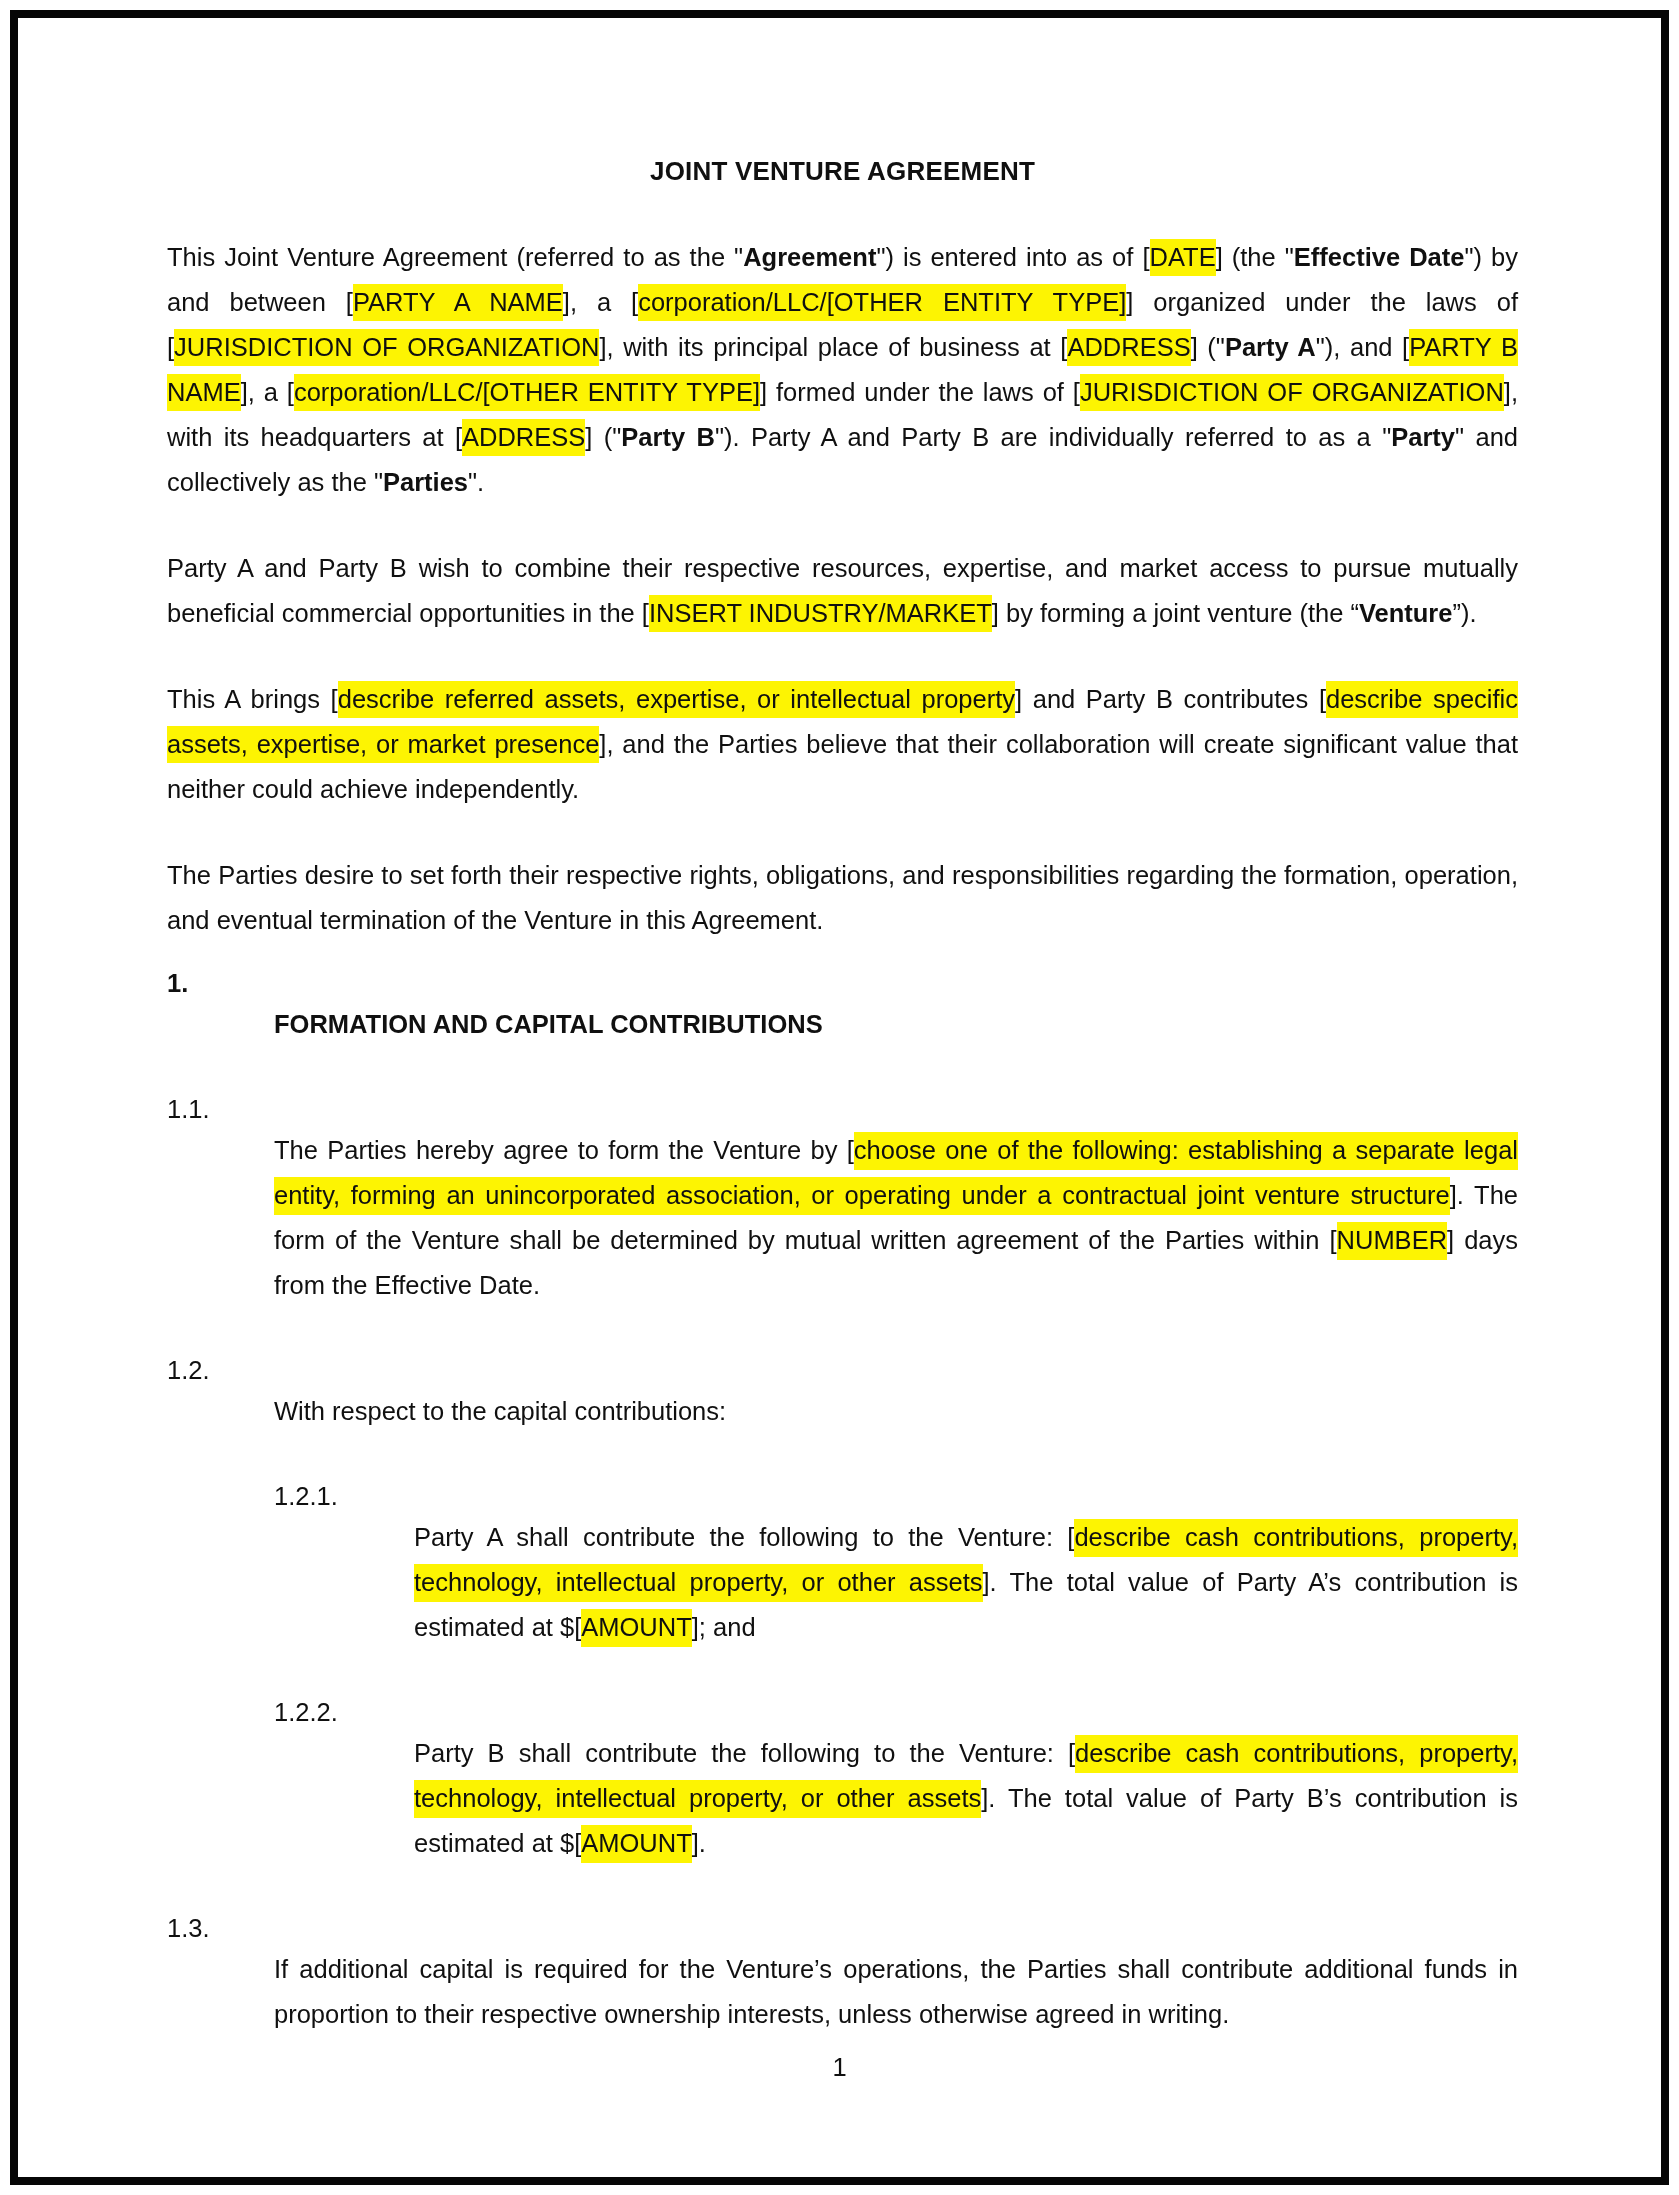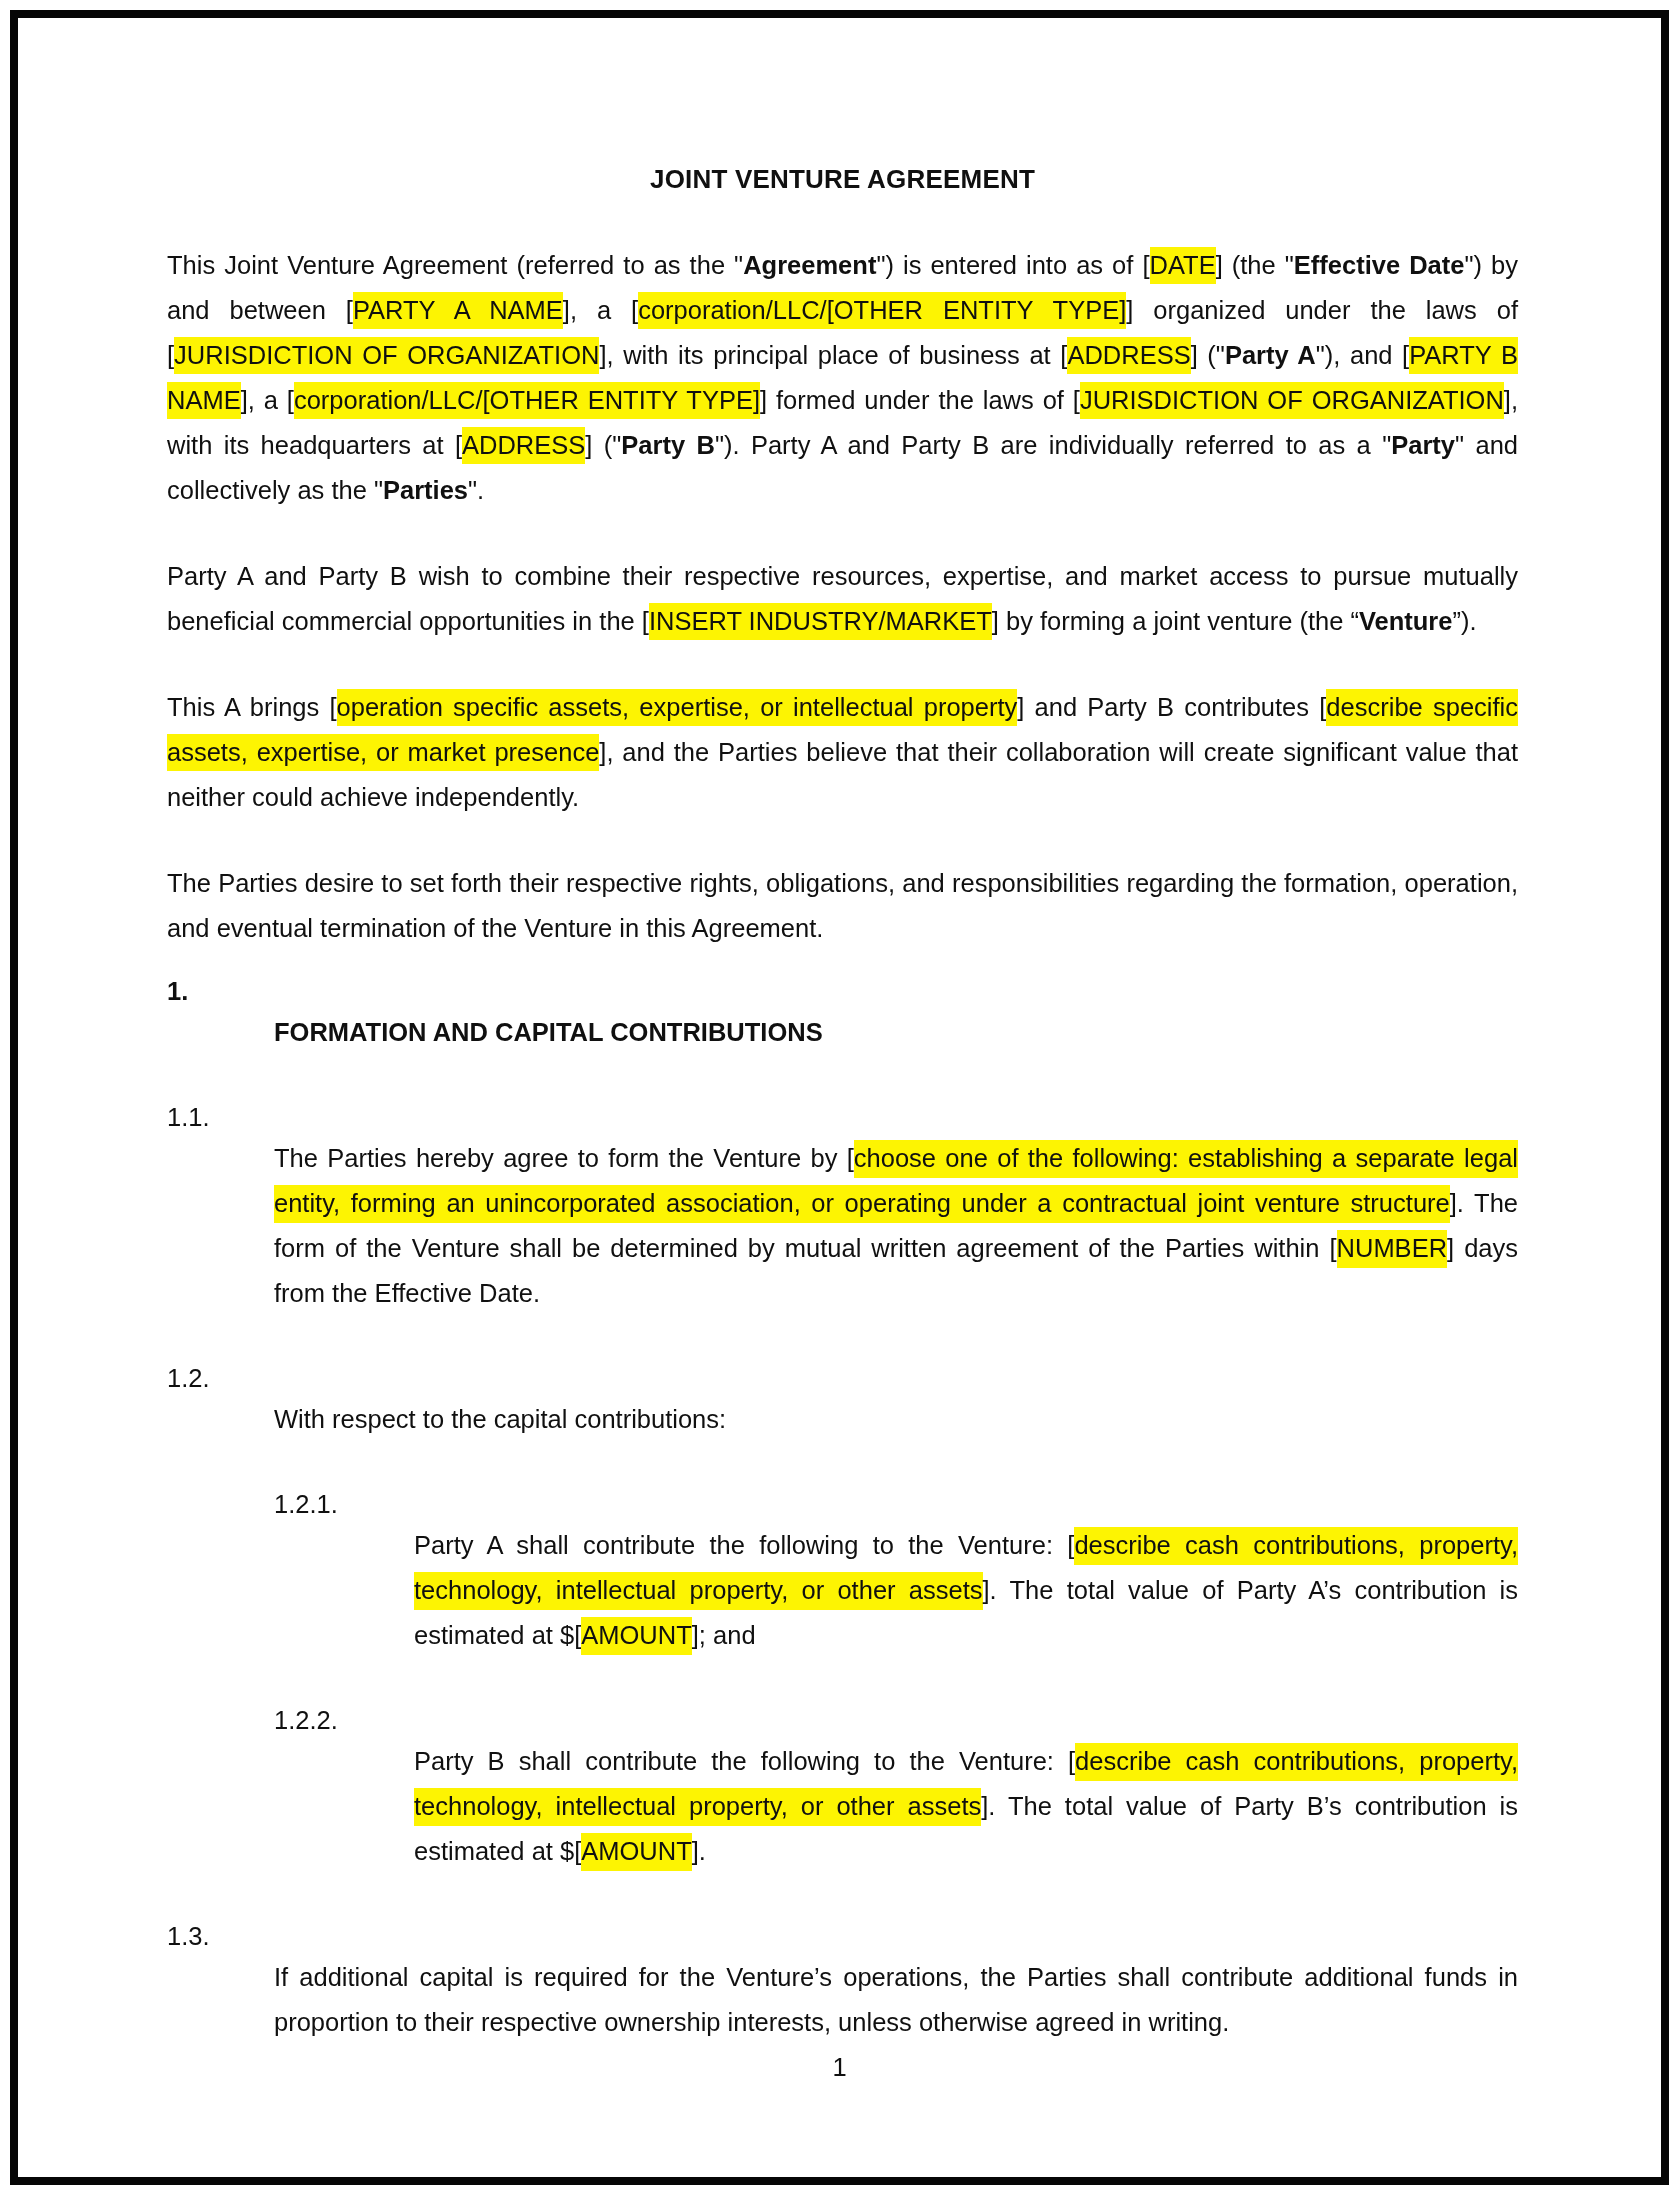--- a/index.html
+++ b/index.html
@@ -9,21 +9,21 @@
   }
   .page-frame {
     position: absolute; inset: 9.7px; border: 8.8px solid #060606;
     pointer-events: none;
   }
   .content {
     position: absolute; left: 167px; top: 149px; width: 1351px;
   }
   .doc-title {
     text-align: center; font-weight: bold; font-size: 26px; line-height: 45px;
-    margin: 8px 0 35px 0; letter-spacing: 0.2px;
+    margin: 0 0 35px 0; letter-spacing: 0.2px;
   }
   .block { font-size: 25.5px; line-height: 45px; text-align: justify; }
   .block.body { margin: 0 0 18.4px 0; }
   .block.heading { display: flex; font-weight: bold; margin: 10.5px 0 40px 0; text-align: left; }
   .block.l1 { display: flex; margin: 0 0 40px 0; }
   .block.l2 { display: flex; margin: 0 0 40px 0; padding-left: 107px; }
   .num { flex: 0 0 107px; }
   .l2 .num { flex: 0 0 140px; }
   .txt { flex: 1 1 auto; text-align: justify; margin-top: 41px; }
   .b { font-weight: bold; }
@@ -45,21 +45,21 @@
 <div class="content">
   <div class="doc-title">JOINT VENTURE AGREEMENT</div>
   <div>
       <div class="block body">
         <div class="txt"><span>This Joint Venture Agreement (referred to as the "</span><span class="b">Agreement</span><span>") is entered into as of [</span><span class="hl">DATE</span><span>] (the "</span><span class="b">Effective Date</span><span>") by and between [</span><span class="hl">PARTY A NAME</span><span>], a [</span><span class="hl">corporation/LLC/[OTHER ENTITY TYPE]</span><span>] organized under the laws of [</span><span class="hl">JURISDICTION OF ORGANIZATION</span><span>], with its principal place of business at [</span><span class="hl">ADDRESS</span><span>] ("</span><span class="b">Party A</span><span>"), and [</span><span class="hl">PARTY B NAME</span><span>], a [</span><span class="hl">corporation/LLC/[OTHER ENTITY TYPE]</span><span>] formed under the laws of [</span><span class="hl">JURISDICTION OF ORGANIZATION</span><span>], with its headquarters at [</span><span class="hl">ADDRESS</span><span>] ("</span><span class="b">Party B</span><span>"). Party A and Party B are individually referred to as a "</span><span class="b">Party</span><span>" and collectively as the "</span><span class="b">Parties</span><span>".</span></div>
       </div>
       <div class="block body">
         <div class="txt"><span>Party A and Party B wish to combine their respective resources, expertise, and market access to pursue mutually beneficial commercial opportunities in the [</span><span class="hl">INSERT INDUSTRY/MARKET</span><span>] by forming a joint venture (the “</span><span class="b">Venture</span><span>”).</span></div>
       </div>
       <div class="block body">
-        <div class="txt"><span>This A brings [</span><span class="hl">operation specific assets, expertise, or intellectual property</span><span>] and Party B contributes [</span><span class="hl">describe specific assets, expertise, or market presence</span><span>], and the Parties believe that their collaboration will create significant value that neither could achieve independently.</span></div>
+        <div class="txt"><span>This A brings [</span><span class="hl">describe referred assets, expertise, or intellectual property</span><span>] and Party B contributes [</span><span class="hl">describe specific assets, expertise, or market presence</span><span>], and the Parties believe that their collaboration will create significant value that neither could achieve independently.</span></div>
       </div>
       <div class="block body">
         <div class="txt"><span>The Parties desire to set forth their respective rights, obligations, and responsibilities regarding the formation, operation, and eventual termination of the Venture in this Agreement.</span></div>
       </div>
       <div class="block heading">
         <span class="num b">1.</span>
         <div class="txt"><span class="b">FORMATION AND CAPITAL CONTRIBUTIONS</span></div>
       </div>
       <div class="block l1">
         <span class="num">1.1.</span>

